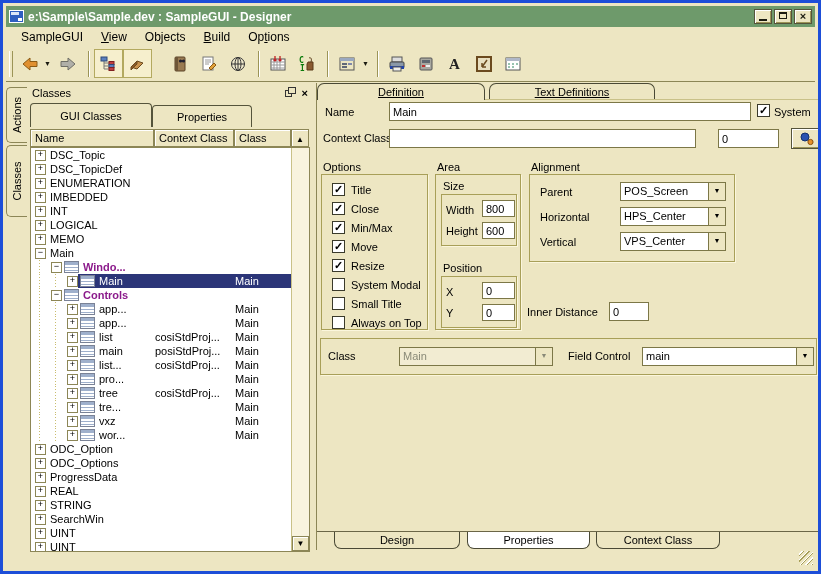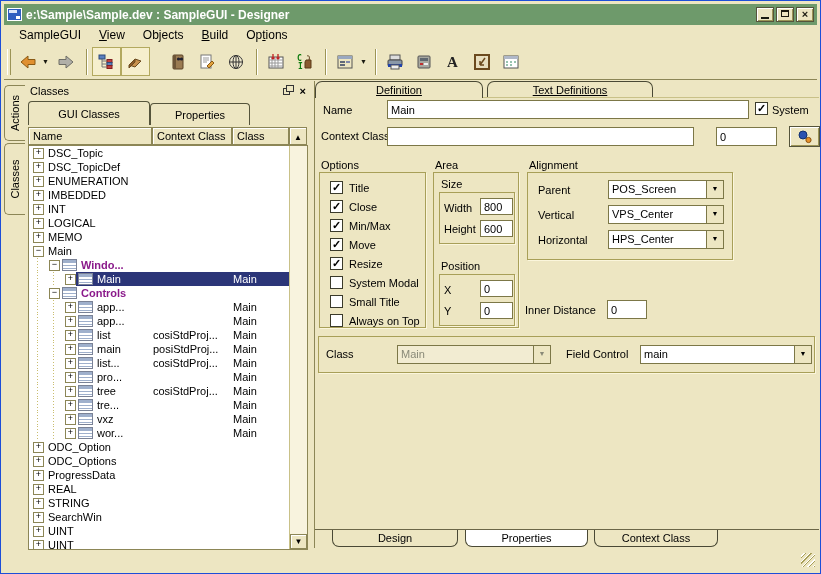--- a/index.html
+++ b/index.html
@@ -1,16 +1,16 @@
 <!DOCTYPE html>
 <html><head>
 <meta charset="utf-8">
 <style>
   html,body{margin:0;padding:0;background:#cfcab0;}
-  .window{position:relative;width:821px;height:574px;background:#EDE6C2;border:1px solid #1d4ed8;
+  .window{position:relative;width:821px;height:574px;background:#EDE6C2;border:3px solid #1d4ed8;
     box-sizing:border-box;font-family:"Liberation Sans",sans-serif;font-size:11px;color:#000;overflow:hidden;}
   
   .titlebar{position:absolute;left:3px;top:3px;right:3px;height:21px;background:#6E9A6B;
     display:flex;align-items:center;padding:0 3px;gap:4px;}
   .title-text{color:#fff;font-weight:bold;font-size:12px;white-space:nowrap;}
   .app-icon{width:15px;height:13px;flex:none;display:inline-block;}
   .win-btns{margin-left:auto;display:flex;gap:2px;}
   .win-btn{width:18px;height:15px;background:#EDE6C2;border:1px solid #55543B;box-sizing:border-box;
     box-shadow:inset 1px 1px 0 #FFF,inset -1px -1px 0 #9C9456;text-align:center;cursor:default;}
   .glyph-min{display:block;width:8px;height:2px;background:#1A1A10;margin:9px auto 0;}
@@ -84,21 +84,21 @@
   .opt-row{display:flex;align-items:center;height:19px;margin-left:10px;}
   .sphere-btn{position:absolute;width:31px;height:21px;background:#EDE6C2;border:1px solid #55543B;
     box-shadow:inset 1px 1px 0 #FFF,inset -1px -1px 0 #9C9456;display:flex;align-items:center;justify-content:center;box-sizing:border-box;}
   .combo{display:flex;height:19px;border:1px solid #7C7747;background:#fff;box-sizing:border-box;}
   .combo .val{flex:1;padding:2px 3px;overflow:hidden;white-space:nowrap;}
   .combo .btn{width:16px;flex:none;background:#EDE6C2;border-left:1px solid #7C7747;text-align:center;font-size:7px;line-height:16px;}
   .combo.disabled{background:#F2ECD2;}
   .combo.disabled .val{color:#8A8A78;}
   .combo.disabled .btn{color:#8A8A78;}
   .al-row{display:flex;align-items:center;height:19px;margin:6px 8px 6px 10px;}
-  .al-row .al-label{width:70px;flex:none;}
+  .al-row .al-label{width:80px;flex:none;}
   .al-row .combo{width:122px;}
   .bottom-tabs{position:absolute;left:0;right:0;bottom:0;height:18px;border-top:1px solid #6B6647;}
   .bottom-tab{position:absolute;top:0;height:17px;border:1px solid #4A4935;border-top:none;border-radius:0 0 7px 7px;
     background:#EDE6C2;display:flex;align-items:center;justify-content:center;box-sizing:border-box;}
   .bottom-tab.active{background:#FFFFFF;}
   .resize-grip{position:absolute;right:5px;bottom:6px;width:14px;height:14px;
     background:repeating-linear-gradient(135deg,transparent 0 2px,#FFF 2px 3px,#A89F58 3px 4px);}
 </style>
 </head>
 <body>
@@ -535,33 +535,33 @@
       <div class="fld-label" style="left:214px;top:62px">Alignment</div>
       <div class="grp" style="left:212px;top:75px;width:206px;height:88px;padding-top:1px" id="alignment-box">
           <div class="al-row">
             <span class="al-label">Parent</span>
             <div class="combo">
               <span class="val">POS_Screen</span>
               <span class="btn">▼</span>
             </div>
           </div>
           <div class="al-row">
+            <span class="al-label">Horizontal</span>
+            <div class="combo">
+              <span class="val">HPS_Center</span>
+              <span class="btn">▼</span>
+            </div>
+          </div>
+          <div class="al-row">
             <span class="al-label">Vertical</span>
             <div class="combo">
               <span class="val">VPS_Center</span>
               <span class="btn">▼</span>
             </div>
           </div>
-          <div class="al-row">
-            <span class="al-label">Horizontal</span>
-            <div class="combo">
-              <span class="val">HPS_Center</span>
-              <span class="btn">▼</span>
-            </div>
-          </div>
         </div>
 
       <div class="fld-label" style="left:210px;top:207px">Inner Distance</div>
       <input class="txt" style="left: 292px; top: 203px; width: 40px;" value="0">
 
       <div class="grp" style="left:3px;top:239px;width:497px;height:37px">
         <div class="fld-label" style="left:7px;top:11px">Class</div>
         <div class="combo disabled" style="position:absolute;left:78px;top:8px;width:154px">
           <span class="val">Main</span>
           <span class="btn">▼</span>

